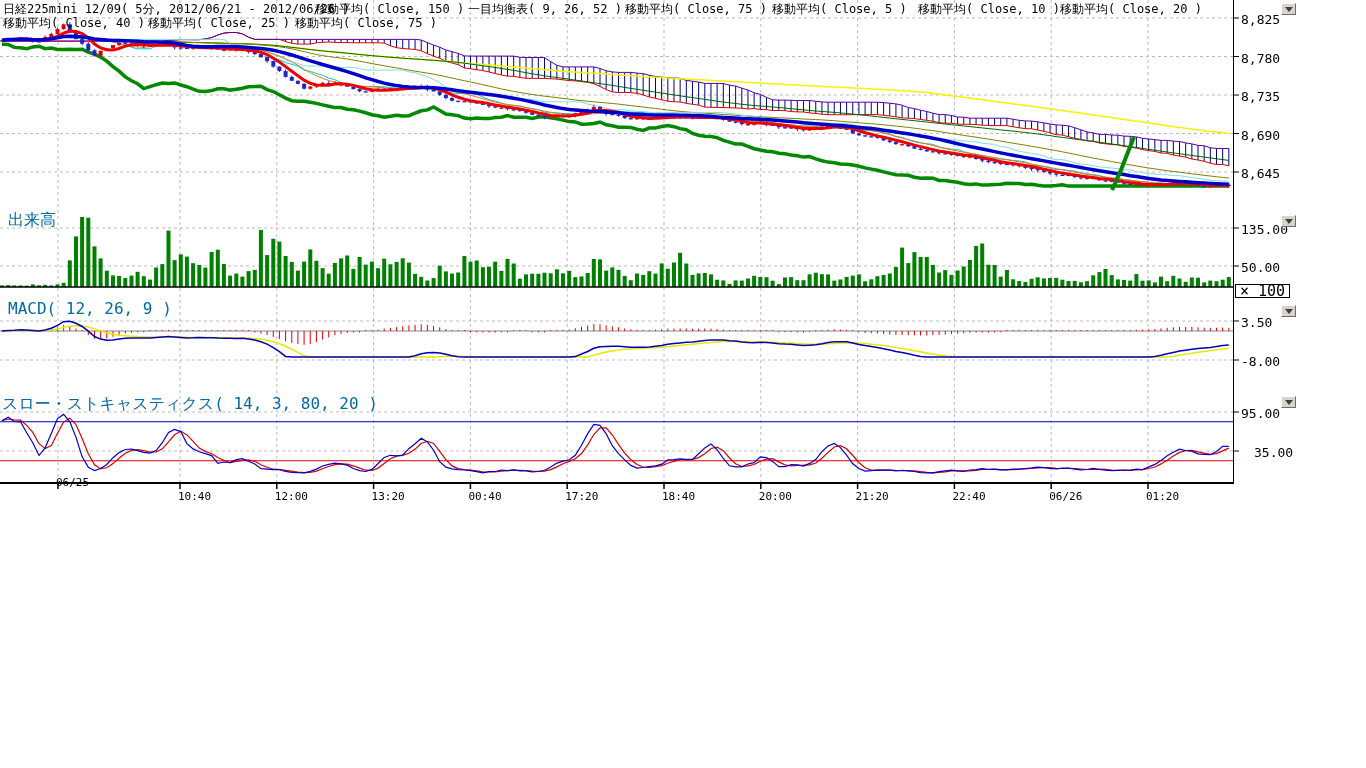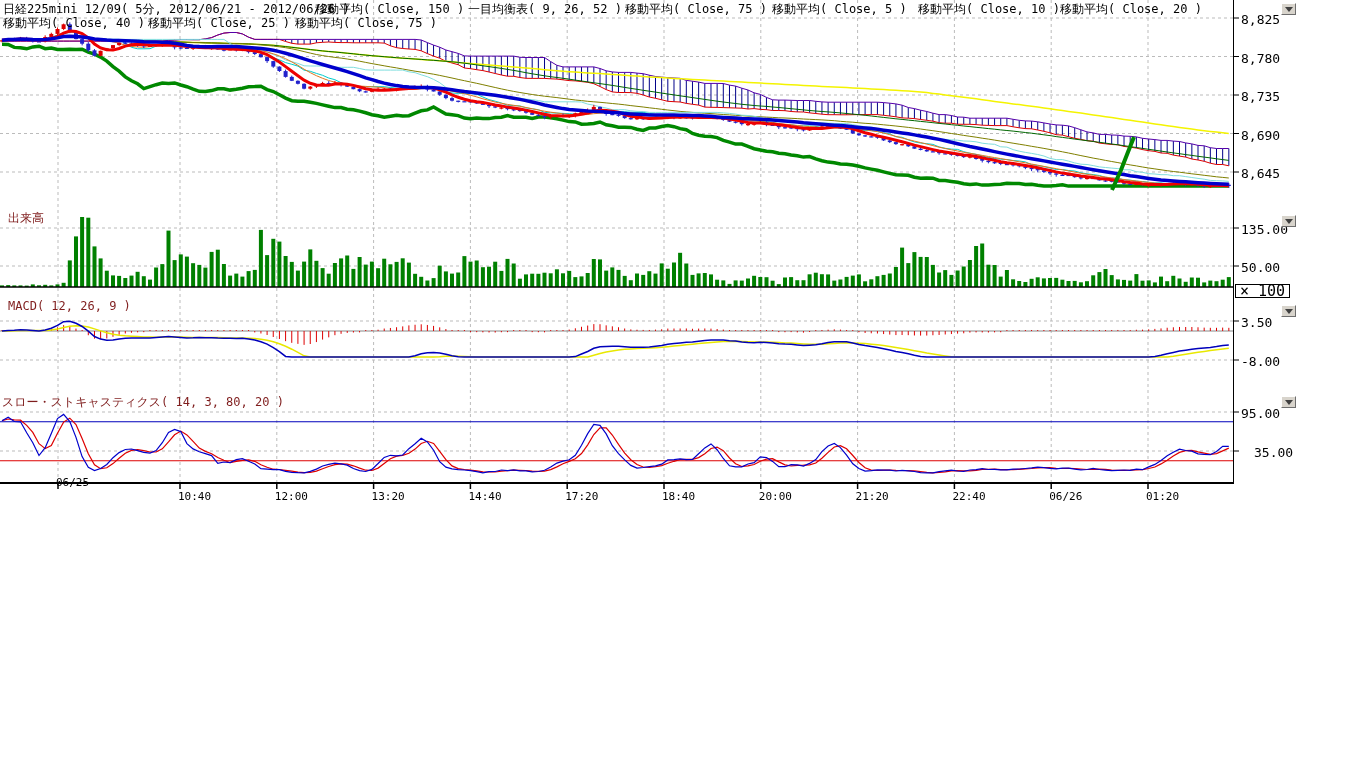--- a/index.html
+++ b/index.html
@@ -1,21 +1,21 @@
 <!DOCTYPE html>
 <html><head>
 <meta charset="utf-8">
 <style>
   html,body{margin:0;padding:0;background:#ffffff;width:1366px;height:768px;overflow:hidden;
             font-family:"DejaVu Sans Mono","Liberation Mono",monospace;}
   #stage{position:relative;width:1366px;height:768px;background:#fff;}
   #chart-svg{position:absolute;left:0;top:0;}
   #overlay{position:absolute;left:0;top:0;width:1366px;height:520px;pointer-events:none;}
   .hdr{position:absolute;font-size:12px;color:#000;white-space:pre;letter-spacing:0;}
-  .panel-label{position:absolute;font-size:12px;color:#7f1d1d;white-space:pre;}
+  .panel-label{position:absolute;font-size:16px;color:#0369a1;white-space:pre;}
   .axis-label{position:absolute;font-size:13px;color:#000;white-space:pre;}
   .time-label{position:absolute;font-size:11px;color:#000;white-space:pre;}
   .badge{position:absolute;left:1235px;top:284px;border:1px solid #000;background:#fff;
          font-size:15px;line-height:12px;padding:0 4px;color:#000;}
   .ddbtn{position:absolute;left:1281px;width:15px;height:12px;background:#d8d4cc;
          border:1px solid;border-color:#ffffff #6d6d6d #6d6d6d #ffffff;box-sizing:border-box;
          display:flex;align-items:center;justify-content:center;padding:0;cursor:pointer;}
   .tri{width:0;height:0;border-left:4px solid transparent;border-right:4px solid transparent;
        border-top:5px solid #404040;display:block;}
 </style>
@@ -1126,21 +1126,21 @@
       <div class="axis-label" style="left: 1241px; top: 222px;">135.00</div>
       <div class="axis-label" style="left: 1241px; top: 260px;">50.00</div>
       <div class="axis-label" style="left: 1241px; top: 315px;">3.50</div>
       <div class="axis-label" style="left: 1241px; top: 354px;">-8.00</div>
       <div class="axis-label" style="left: 1241px; top: 406px;">95.00</div>
       <div class="axis-label" style="left: 1241px; top: 445px; margin-left: 13px;">35.00</div>
       <div class="time-label" style="left: 56px; top: 476px;">06/25</div>
       <div class="time-label" style="left: 178px; top: 490px;">10:40</div>
       <div class="time-label" style="left: 274.8px; top: 490px;">12:00</div>
       <div class="time-label" style="left: 371.6px; top: 490px;">13:20</div>
-      <div class="time-label" style="left: 468.4px; top: 490px;">14:40</div>
+      <div class="time-label" style="left: 468.4px; top: 490px;">00:40</div>
       <div class="time-label" style="left: 565.2px; top: 490px;">17:20</div>
       <div class="time-label" style="left: 662px; top: 490px;">18:40</div>
       <div class="time-label" style="left: 758.8px; top: 490px;">20:00</div>
       <div class="time-label" style="left: 855.6px; top: 490px;">21:20</div>
       <div class="time-label" style="left: 952.4px; top: 490px;">22:40</div>
       <div class="time-label" style="left: 1049.2px; top: 490px;">06/26</div>
       <div class="time-label" style="left: 1146px; top: 490px;">01:20</div>
     </div>
 
   <button class="ddbtn" style="top:3px">

